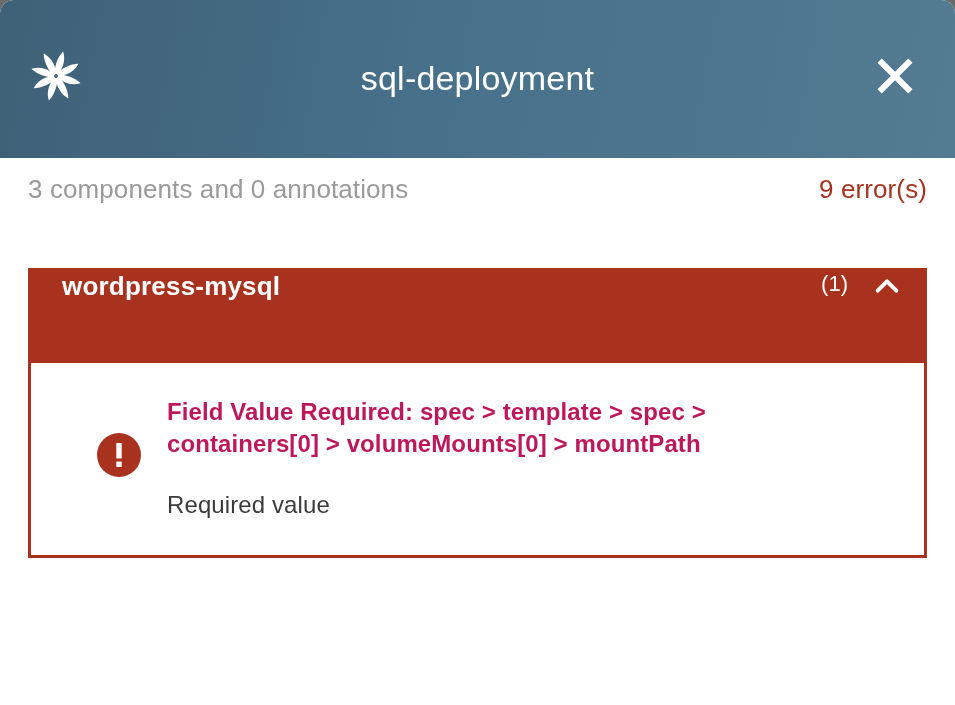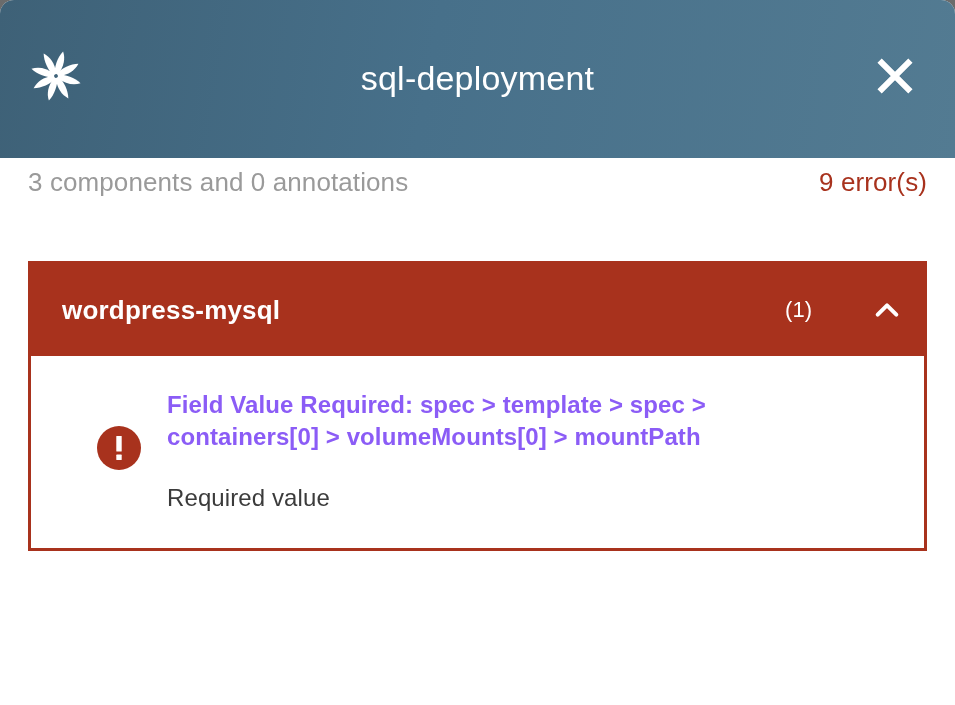--- a/index.html
+++ b/index.html
@@ -59,21 +59,21 @@
     width: 48px;
     height: 48px;
     cursor: pointer;
     display: flex;
     align-items: center;
     justify-content: center;
   }
 
   
   #modal-body {
-    padding: 9px 28px;
+    padding: 16px 28px;
   }
 
   #summary-row {
     display: flex;
     align-items: baseline;
     justify-content: space-between;
     height: 94px;
   }
 
   #summary-text {
@@ -93,25 +93,23 @@
   
   .accordion {
     border: 3px solid #a8321d;
     background: #ffffff;
   }
 
   .accordion-header {
     background: #a8321d;
     height: 92px;
     display: flex;
-    align-items: center;
     padding: 0 22px 0 31px;
     cursor: pointer;
     user-select: none;
-    gap: 36px;
   }
 
   .accordion-title {
     color: #ffffff;
     font-size: 26px;
     font-weight: 700;
     letter-spacing: 0.2px;
     flex: 1;
   }
 
@@ -144,21 +142,21 @@
     height: 44px;
     margin: 40px 26px 0 44px;
   }
 
   .error-texts {
     flex: 1;
     padding-top: 3px;
   }
 
   .error-title {
-    color: #8b5cf6;
+    color: #be185d;
     font-size: 24px;
     font-weight: 700;
     line-height: 1.35;
     letter-spacing: 0.1px;
     max-width: 620px;
   }
 
   .error-detail {
     color: #3b3b3b;
     font-size: 24px;

